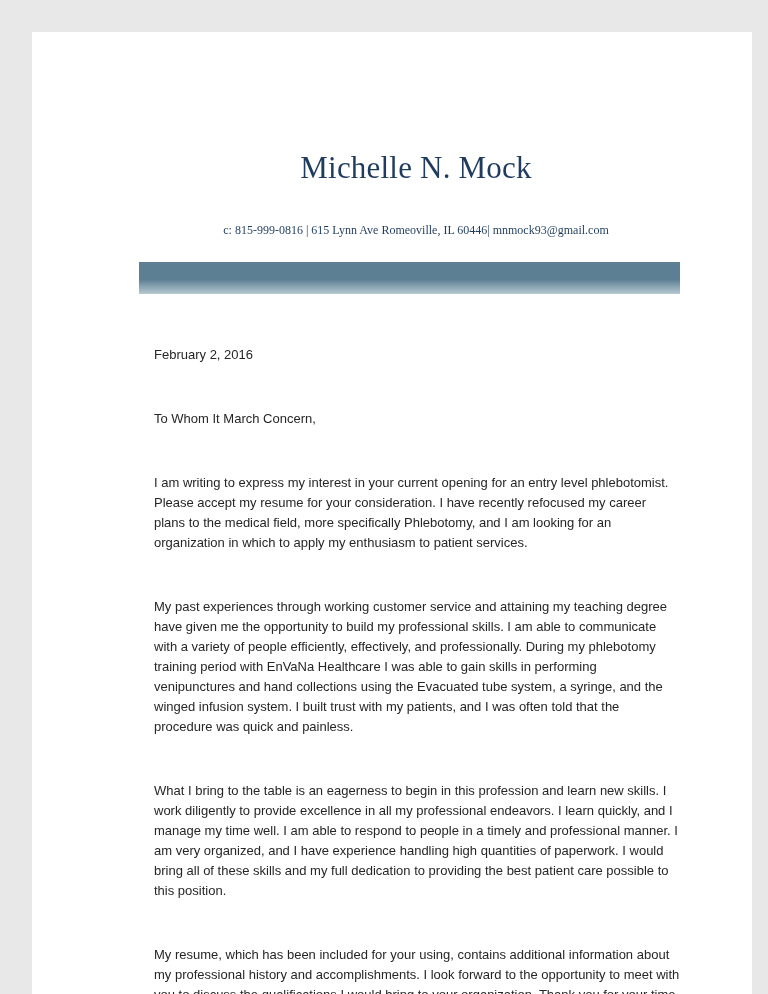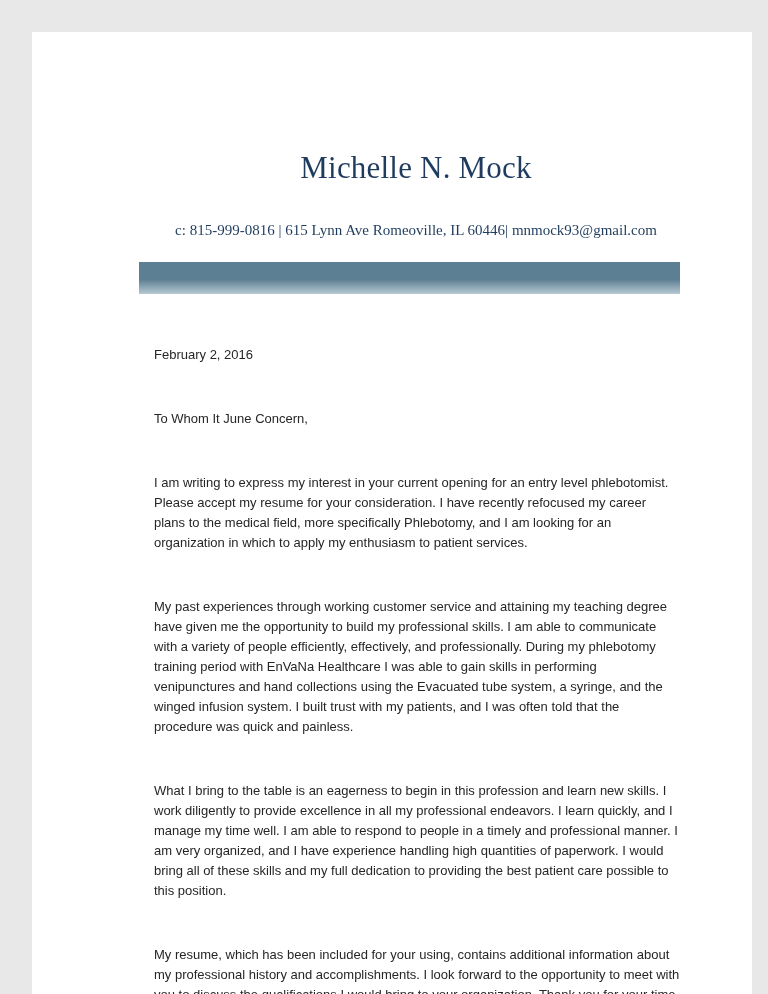--- a/index.html
+++ b/index.html
@@ -28,21 +28,21 @@
     font-family: "Liberation Serif", "DejaVu Serif", serif;
     font-weight: 400;
     font-size: 31px;
     line-height: 36px;
     color: var(--accent-color, #1f3c5e);
     letter-spacing: 0.2px;
   }
 
   .letter-contact {
     font-family: "Liberation Serif", "DejaVu Serif", serif;
-    font-size: 15px;
+    font-size: 12px;
     line-height: 20px;
     margin-top: 2px;
     color: var(--accent-color, #1f3c5e);
   }
 
   .header-rule {
     height: 3px;
     margin: 6px 88px 0 75px;
     background: linear-gradient(to bottom,
       var(--rule-dark, #5d7f93) 0%,
@@ -75,21 +75,21 @@
 
   <header class="letter-header">
     <h1 class="letter-name">Michelle N. Mock</h1>
     <div class="letter-contact">c: 815-999-0816 | 615 Lynn Ave Romeoville, IL 60446| mnmock93@gmail.com</div>
     <div class="header-rule"></div>
   </header>
 
   <main class="letter-body">
     <p>February 2, 2016</p>
 
-    <p>To Whom It June Concern,</p>
+    <p>To Whom It March Concern,</p>
 
     <p>I am writing to express my interest in your current opening for an entry level phlebotomist. Please accept my resume for your consideration. I have recently refocused my career plans to the medical field, more specifically Phlebotomy, and I am looking for an organization in which to apply my enthusiasm to patient services.</p>
 
     <p>My past experiences through working customer service and attaining my teaching degree have given me the opportunity to build my professional skills. I am able to communicate with a variety of people efficiently, effectively, and professionally. During my phlebotomy training period with EnVaNa Healthcare I was able to gain skills in performing venipunctures and hand collections using the Evacuated tube system, a syringe, and the winged infusion system. I built trust with my patients, and I was often told that the procedure was quick and painless.</p>
 
     <p>What I bring to the table is an eagerness to begin in this profession and learn new skills. I work diligently to provide excellence in all my professional endeavors. I learn quickly, and I manage my time well. I am able to respond to people in a timely and professional manner. I am very organized, and I have experience handling high quantities of paperwork.  I would bring all of these skills and my full dedication to providing the best patient care possible to this position.</p>
 
     <p>My resume, which has been included for your using, contains additional information about my professional history and accomplishments. I look forward to the opportunity to meet with you to discuss the qualifications I would bring to your organization. Thank you for your time and consideration.</p>
 
 

